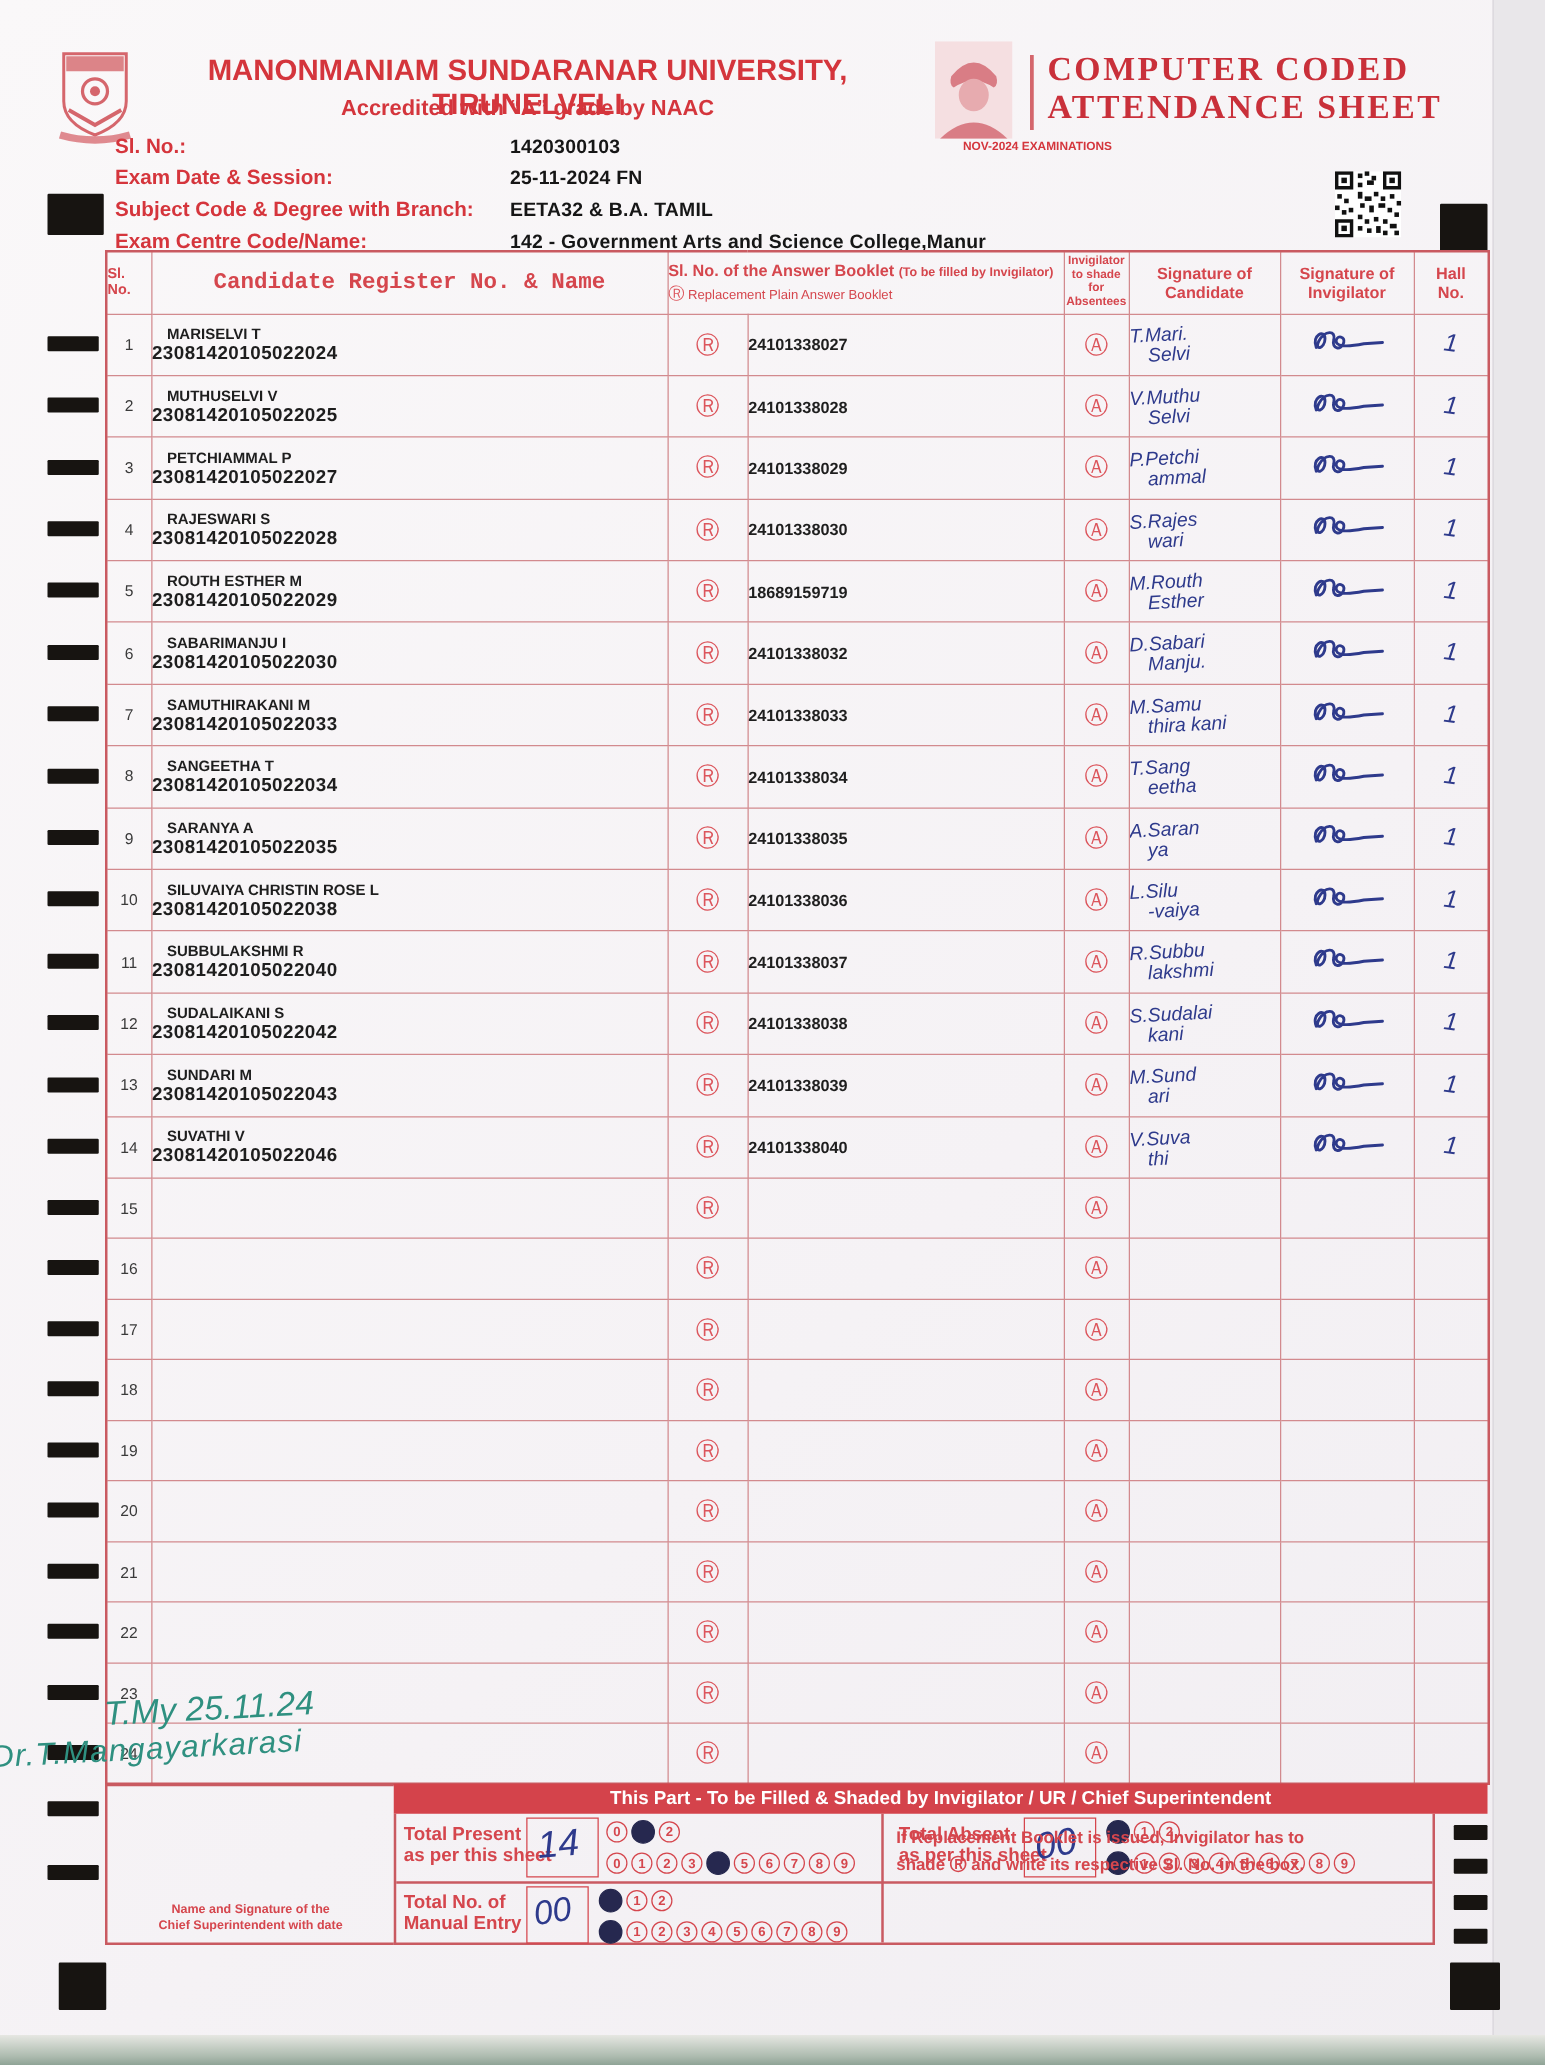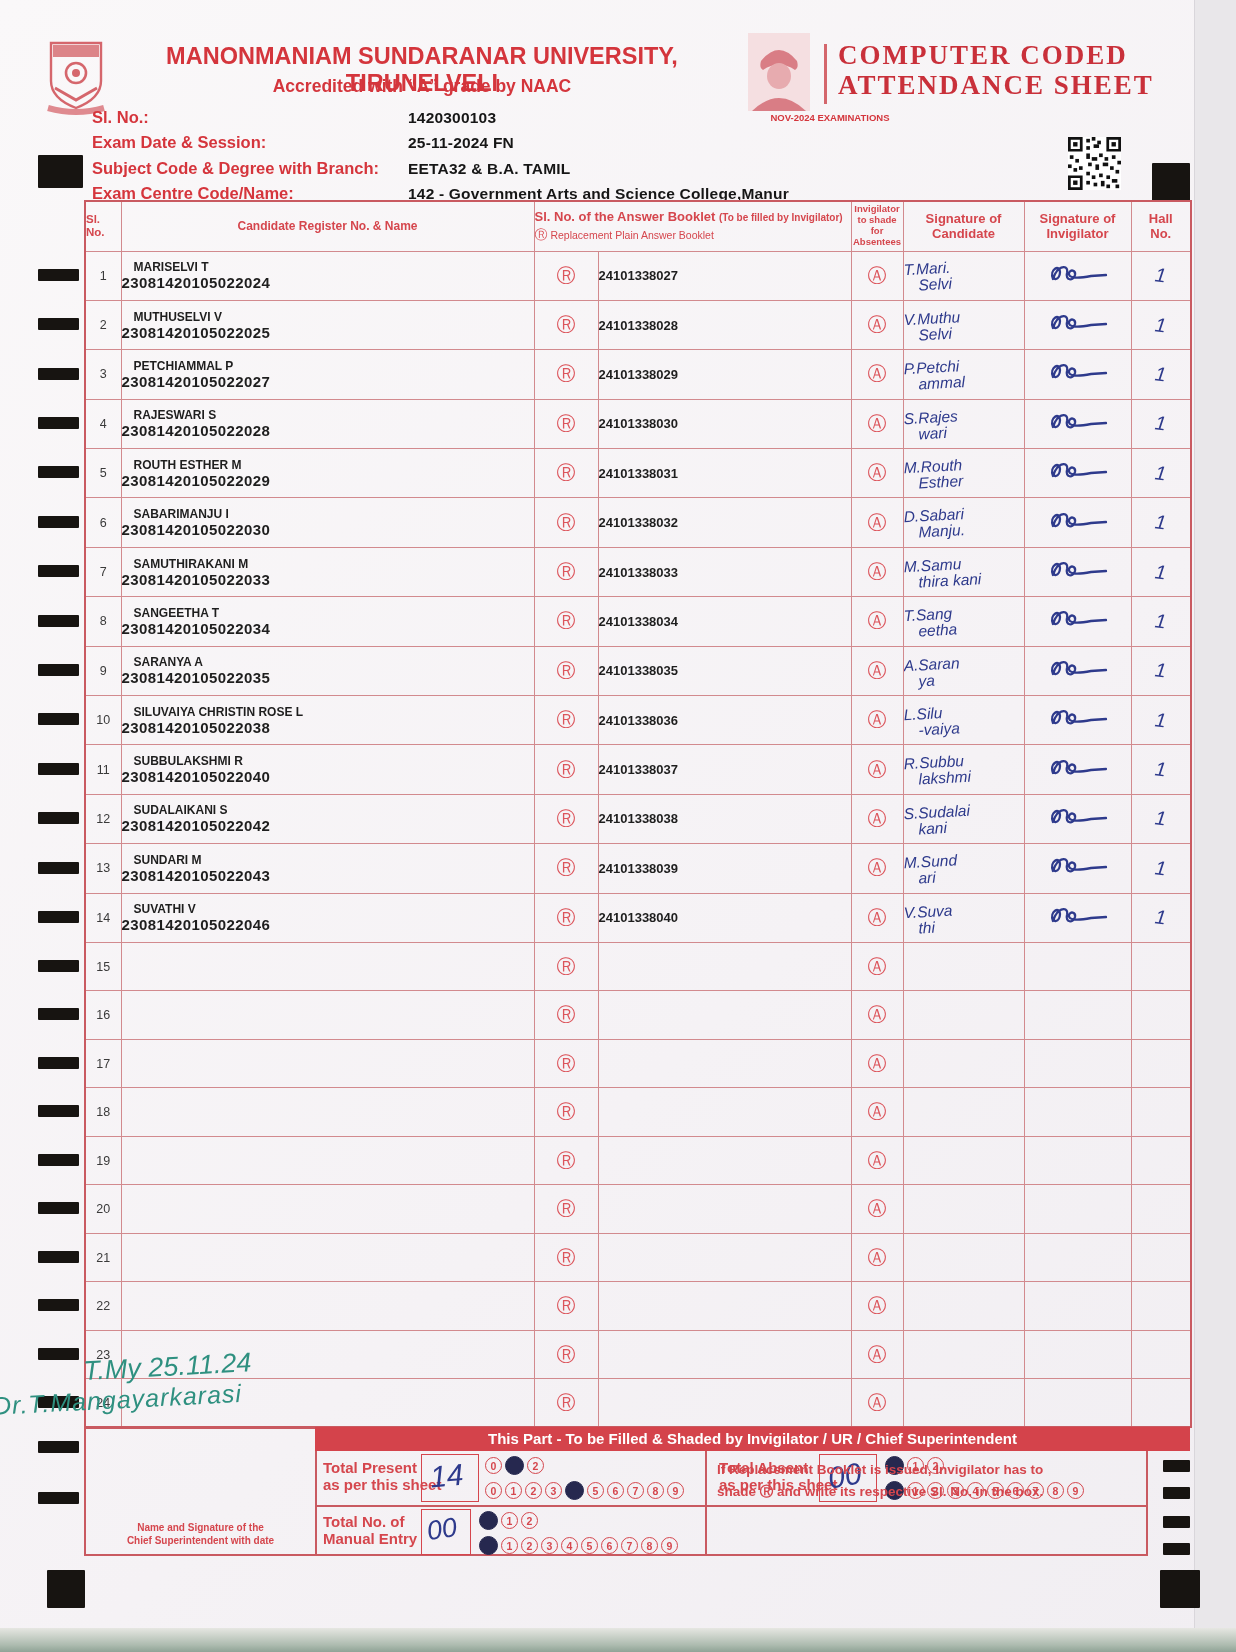--- a/index.html
+++ b/index.html
@@ -28,21 +28,21 @@
   .flabel { width:316px; color:#d5353c; font-weight:bold; font-size:16.5px; }
   .fvalue { font-weight:bold; color:#161616; font-size:15.5px; letter-spacing:0.2px;margin-top:43px; }
 
   
   table.att { position:absolute; left:84px; top:200px; width:1106px; border-collapse:collapse; table-layout:fixed; }
   table.att, table.att td, table.att th { border:1.8px solid #d28a8e; }
   table.att { border:2px solid #c95a61; }
   table.att th { color:#d5464d; vertical-align:middle; padding:0; font-weight:bold; }
   table.att td { vertical-align:middle; padding:0; }
   th.h-sl { text-align:left; padding-left:4px; font-size:11.5px; line-height:1.15; }
-  th.h-cand { font-size:12px; }
+  th.h-cand { font-size:18px;font-family:Liberation Mono, monospace; }
   th.h-book { text-align:left; padding-left:8px; }
   .bk-main { font-size:13px; }
   .bk-paren { font-size:10px; font-weight:bold; }
   .bk-sub { font-size:10.5px; font-weight:normal; margin-top:2px; }
   th.h-abs { font-size:9.5px; line-height:1.15; }
   th.h-sig, th.h-hall { font-size:13px; line-height:1.2; }
   td.c-sl { text-align:center; font-size:12.5px; color:#3a3a3a; }
   td.c-name { padding-left:13px; }
   .cname { font-size:12px; font-weight:bold; color:#1e1e1e;margin-left:12px; }
   .creg  { font-size:15px; font-weight:bold; color:#1e1e1e; letter-spacing:0.4px; }
@@ -378,21 +378,21 @@
     </tr>
         <tr style="height: 49.4px;">
       <td class="c-sl">5</td>
       <td class="c-name">
         <div class="cname">ROUTH ESTHER M</div>
         <div class="creg">23081420105022029</div>
       </td>
       <td class="c-rb">
         <span class="circ">Ⓡ</span>
       </td>
-      <td class="c-bno">24101338031</td>
+      <td class="c-bno">18689159719</td>
       <td class="c-ab">
         <span class="circ">Ⓐ</span>
       </td>
       <td class="c-sigc">
         <div class="csig">
               <div>M.Routh</div>
               <div>Esther</div>
             </div>
       </td>
       <td class="c-sigi">

